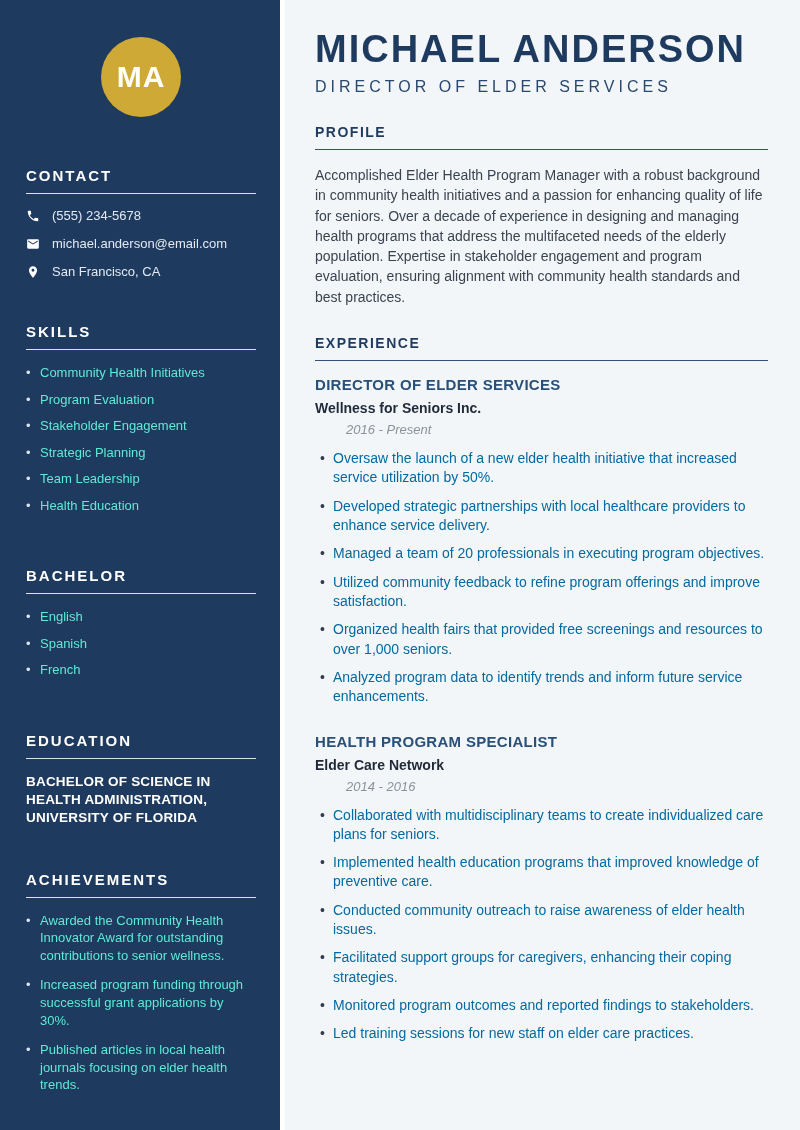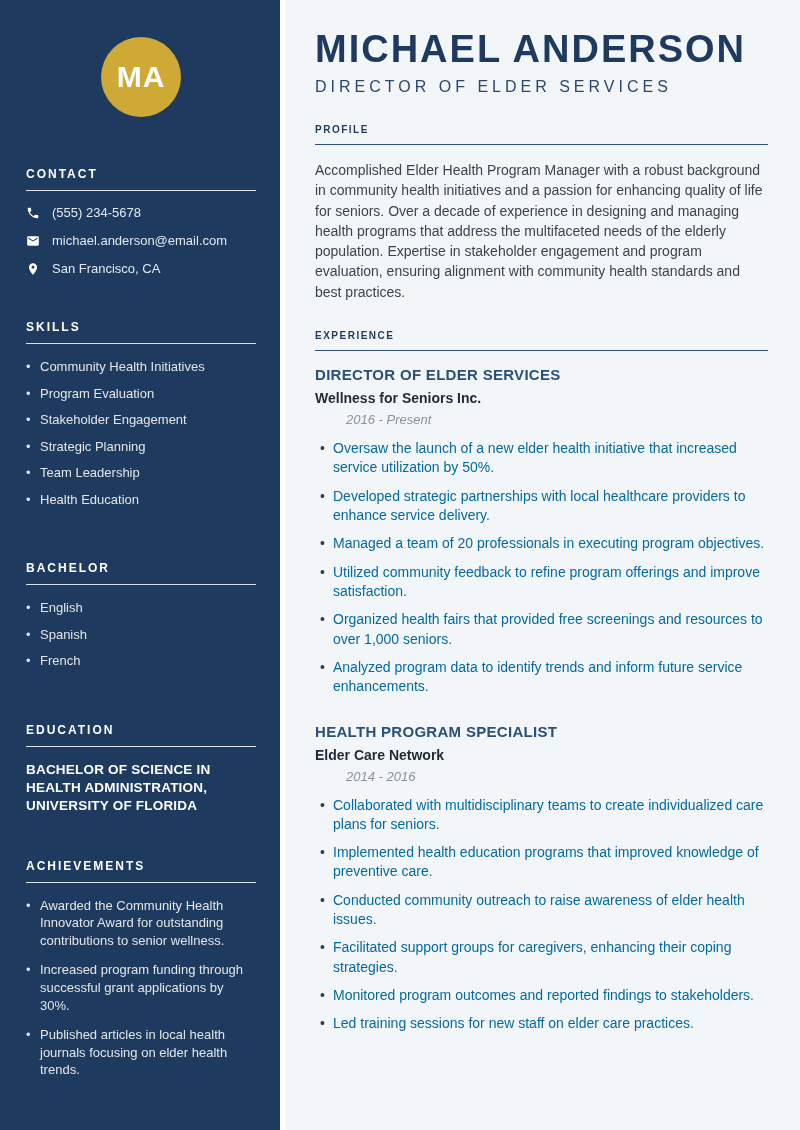--- a/index.html
+++ b/index.html
@@ -35,21 +35,21 @@
     color: #ffffff;
     font-size: 30px;
     font-weight: 700;
     letter-spacing: 1px;
   }
 
   .side-section { margin-top: 44px; }
   .side-section.first { margin-top: 50px; }
   .side-heading {
     color: #ffffff;
-    font-size: 12px;
+    font-size: 15px;
     font-weight: 700;
     letter-spacing: 2px;
     padding-bottom: 9px;
     border-bottom: 1px solid rgba(255,255,255,0.85);
     margin-bottom: 14px;
   }
 
   .contact-row {
     display: flex;
     align-items: center;
@@ -60,21 +60,21 @@
   }
   .contact-row:last-child { margin-bottom: 0; }
   .c-icon { width: 14px; height: 14px; flex: 0 0 14px; display: inline-flex; }
   .c-icon svg { width: 14px; height: 14px; fill: #ffffff; }
 
   ul.side-list { list-style: none; }
   ul.side-list li {
     position: relative;
     padding-left: 14px;
     font-size: 13px;
-    color: #e5e5e5;
+    color: #5eead4;
     margin-bottom: 9px;
     line-height: 1.35;
   }
   ul.side-list li::before {
     content: "•";
     position: absolute;
     left: 0;
     color: #dbe3ec;
   }
   ul.side-list.loose li { margin-bottom: 12px; }
@@ -105,21 +105,21 @@
     margin-top: 10px;
     color: #29486d;
     font-size: 16px;
     font-weight: 500;
     letter-spacing: 4px;
   }
 
   .main-section { margin-top: 28px; }
   .main-heading {
     color: #1f3a5f;
-    font-size: 10px;
+    font-size: 14px;
     font-weight: 700;
     letter-spacing: 1.5px;
     padding-bottom: 9px;
     border-bottom: 1.5px solid #32507a;
     margin-bottom: 15px;
   }
 
   .profile-text {
     font-size: 14px;
     color: #3a4450;

